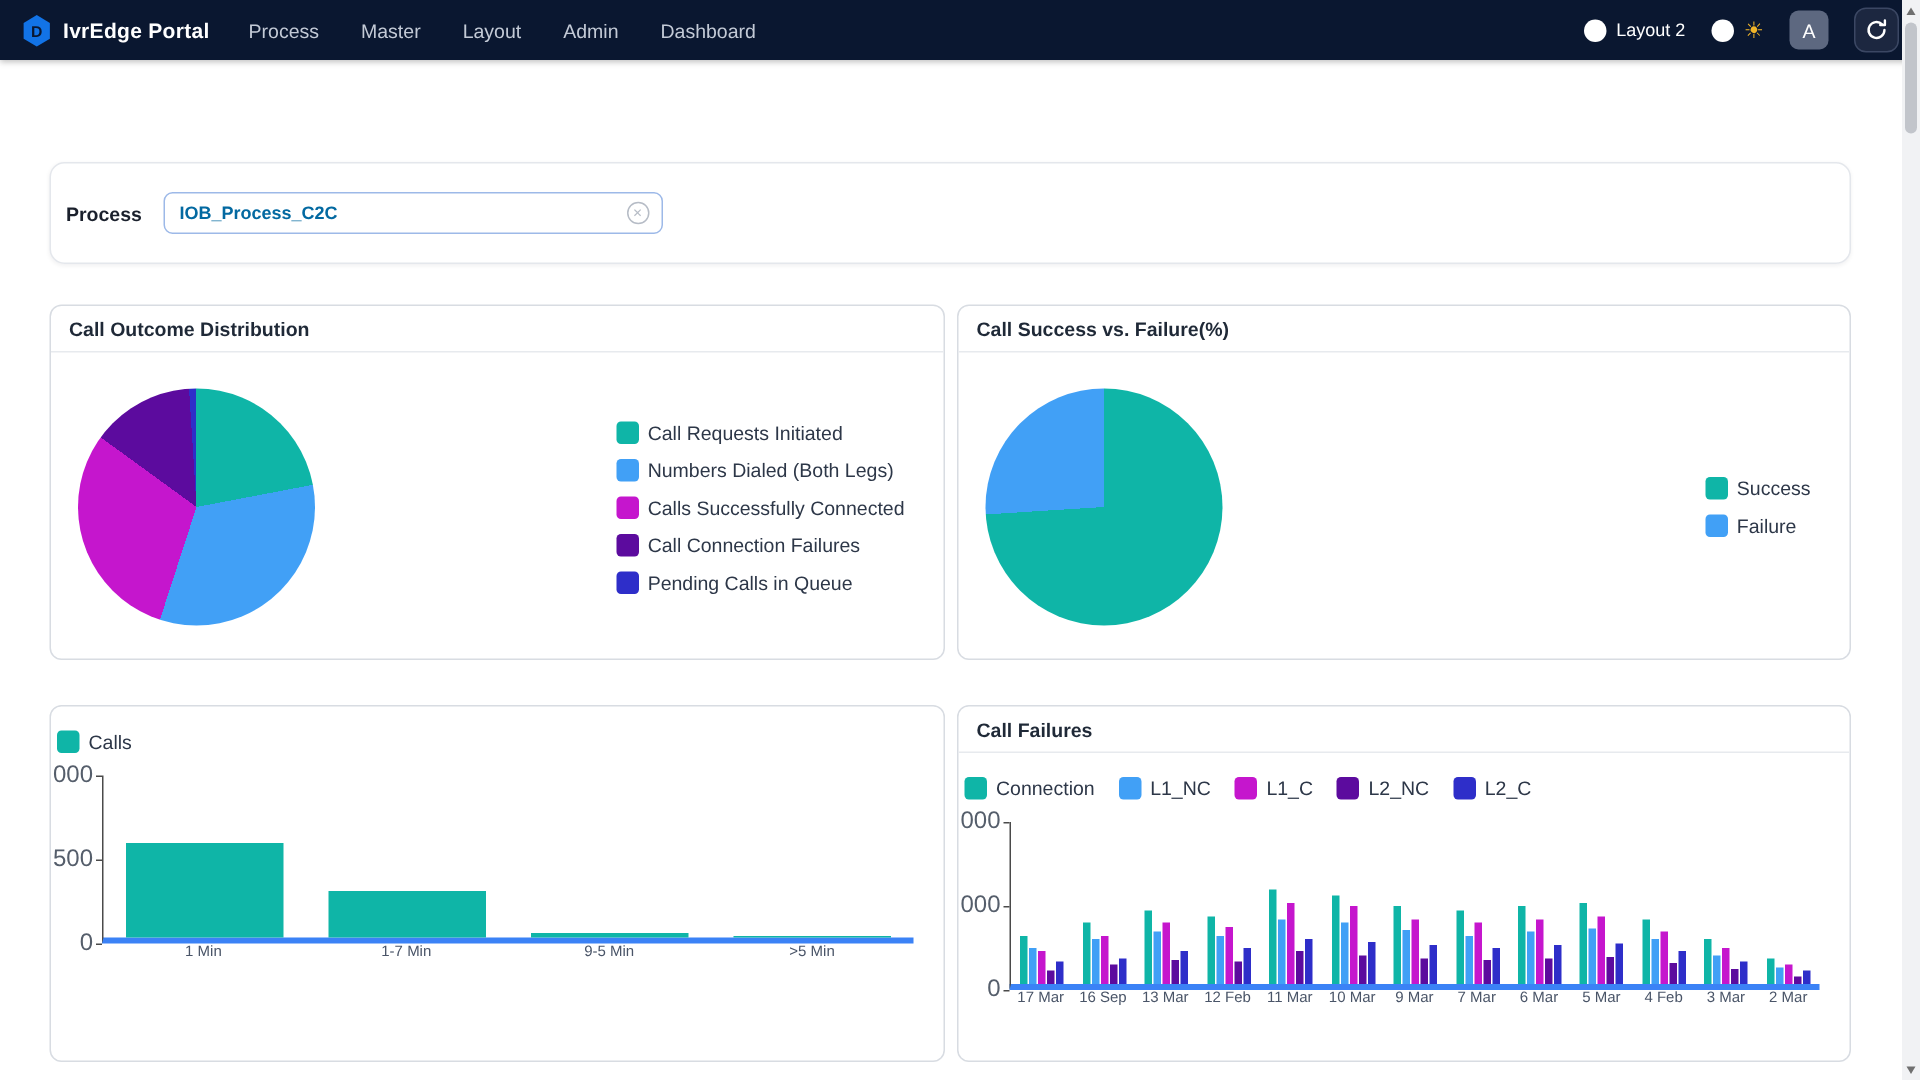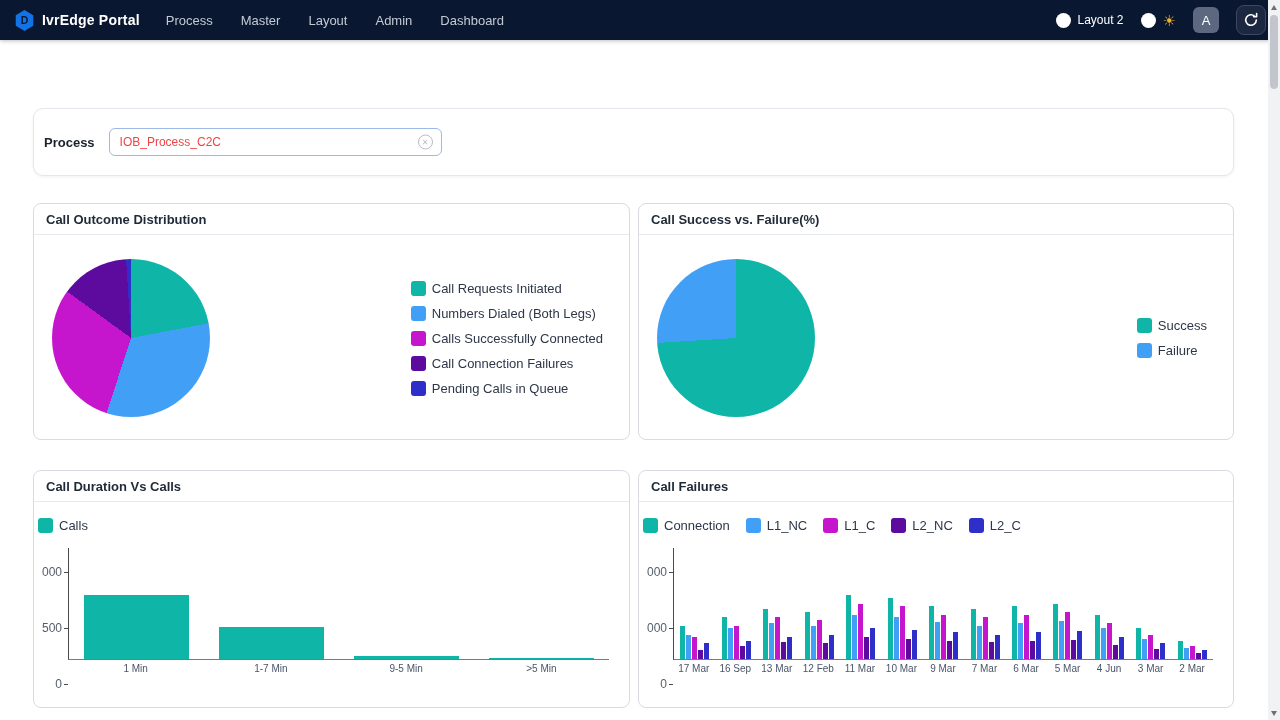--- a/index.html
+++ b/index.html
@@ -35,21 +35,21 @@
   .sb-thumb { position:absolute; top:15px; left:2px; right:2px; height:74px; background:#c2c5cb; border-radius:4px; }
 
   
   .filter-card { position:absolute; left:33px; top:108px; width:1201px; height:68px;
                  background:#fff; border:1px solid #e4e7ec; border-radius:10px;
                  box-shadow:0 1px 3px rgba(16,24,40,.06);
                  display:flex; align-items:center; padding:0 10px; }
   .filter-label { font-size:13px; font-weight:bold; color:#1a202c; margin-right:14px; }
   .select { position:relative; width:333px; height:28px; border:1px solid #9db9e8; border-radius:6px;
             background:#fff; display:flex; align-items:center; padding:0 28px 0 10px; cursor:pointer; }
-  .select-value { font-size:12px; color:#ef4444; white-space:nowrap; overflow:hidden; }
+  .select-value { font-size:12px; color:#0369a1; white-space:nowrap; overflow:hidden;font-weight:bold; }
   .clear-icon { position:absolute; right:8px; top:50%; transform:translateY(-50%);
                 width:15px; height:15px; border-radius:50%; border:1px solid #b6bcc6;
                 color:#b6bcc6; font-size:8px; display:flex; align-items:center; justify-content:center; cursor:pointer; }
 
   
   .card { position:absolute; background:#fff; border:1px solid #d8dce2; border-radius:8px; overflow:hidden; }
   .card1 { left:33px;  top:203px; width:597px; height:237px; }
   .card2 { left:638px; top:203px; width:596px; height:237px; }
   .card3 { left:33px;  top:470px; width:597px; height:238px; }
   .card4 { left:638px; top:470px; width:596px; height:238px; }
@@ -61,24 +61,24 @@
   .pie { width:158px; height:158px; border-radius:50%; }
   .legend-col { margin-left:auto; display:flex; flex-direction:column; gap:10px; }
 
   
   .bar-body { height:207px; display:flex; flex-direction:column; padding:0 14px 0 4px; }
   .legend-row { height:46px; display:flex; align-items:center; justify-content:flex-start; gap:16px; }
   .legend-item { display:flex; align-items:center; gap:6px; font-size:13px; color:#2d3748; cursor:pointer; }
   .swatch { width:15px; height:15px; border-radius:3px; flex:0 0 auto; }
   .chart-area { display:flex; height:112px; margin-right:6px; }
   .yaxis { width:30px; position:relative; }
-  .ytick { position:absolute; right:6px; transform:translateY(-50%); font-size:12px; color:#555e6b;margin-top:24px; }
+  .ytick { position:absolute; right:6px; transform:translateY(-50%); font-size:16px; color:#555e6b; }
   .ytick::after { content:""; position:absolute; right:-6px; top:50%; width:4px; height:1px; background:#4a4a4a; }
   .plot { flex:1; position:relative; display:flex; align-items:flex-end;
-          border-left:1px solid #4a4a4a; border-bottom:1px solid #3b82f6; }
+          border-left:1px solid #4a4a4a; border-bottom:4px solid #3b82f6; }
   .slot { flex:1; height:100%; display:flex; align-items:flex-end; justify-content:center; gap:1px; }
   .slot .bar { width:78%; }
   .slot.grouped .bar { width:5px; }
   .xrow { position:absolute; top:100%; left:-1px; right:0; display:flex; padding-top:4px; }
   .xlabel { flex:1; text-align:center; font-size:10px; color:#4a5568; white-space:nowrap; }
 </style>
 </head>
 <body>
 
 <div class="stage">
@@ -169,21 +169,20 @@
           </div>
           <div class="legend-item">
             <span class="swatch" style="background: rgb(65, 160, 246);"></span>
             <span class="legend-label">Failure</span>
           </div>
         </div>
     </div>
   </section>
 
   <section class="card card3">
-    <header class="card-title">Call Duration Vs Calls</header>
     <div class="card-body bar-body">
       <div class="legend-row">
           <div class="legend-item">
             <span class="swatch" style="background: rgb(15, 181, 167);"></span>
             <span class="legend-label">Calls</span>
           </div>
         </div>
       <div class="chart-area">
         <div class="yaxis">
             <span class="ytick" style="top: 0%;">000</span>
@@ -343,21 +342,21 @@
               <span class="xlabel">17 Mar</span>
               <span class="xlabel">16 Sep</span>
               <span class="xlabel">13 Mar</span>
               <span class="xlabel">12 Feb</span>
               <span class="xlabel">11 Mar</span>
               <span class="xlabel">10 Mar</span>
               <span class="xlabel">9 Mar</span>
               <span class="xlabel">7 Mar</span>
               <span class="xlabel">6 Mar</span>
               <span class="xlabel">5 Mar</span>
-              <span class="xlabel">4 Jun</span>
+              <span class="xlabel">4 Feb</span>
               <span class="xlabel">3 Mar</span>
               <span class="xlabel">2 Mar</span>
             </div>
           </div>
       </div>
     </div>
   </section>
 
   <div class="scrollbar">
     <div class="sb-arrow up"></div>

